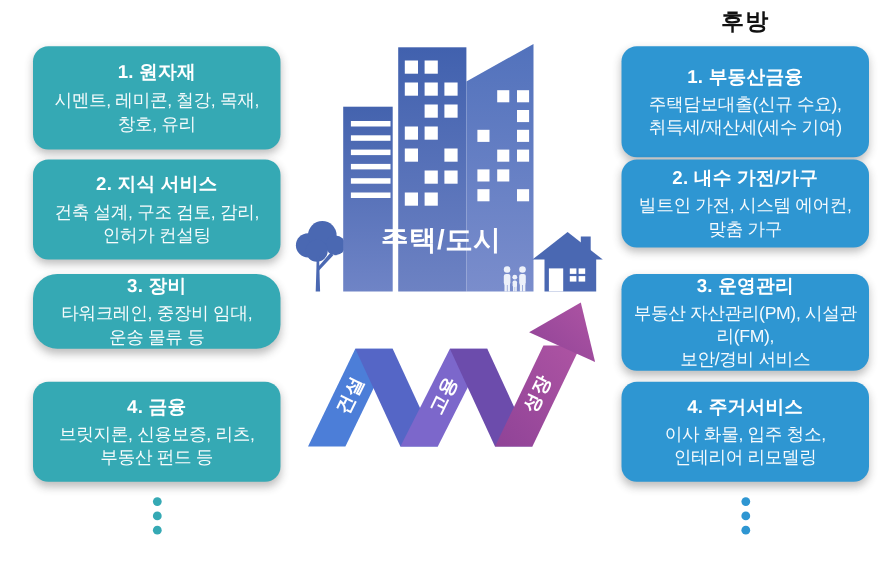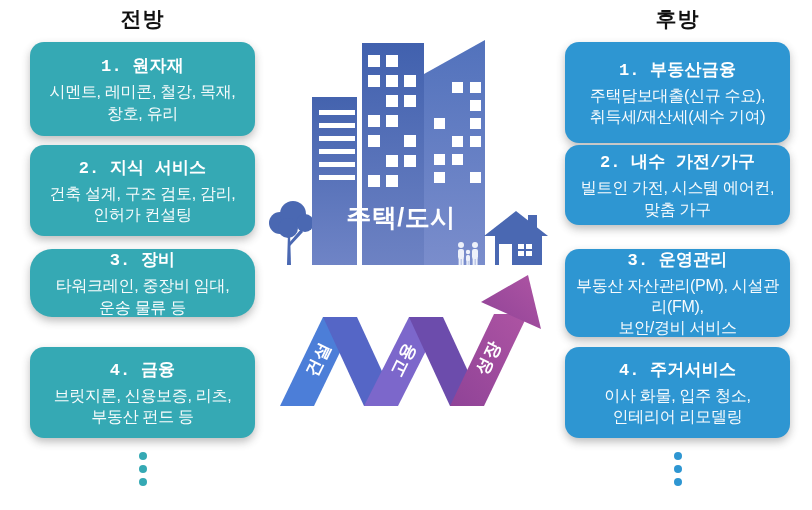--- a/index.html
+++ b/index.html
@@ -10,40 +10,39 @@
     font-size:21px;font-weight:bold;color:#111;letter-spacing:1px;}
   .col-header.left{left:30px;}
   .col-header.right{left:565px;}
 
   .box{position:absolute;width:225px;border-radius:14px;
     box-shadow:0 4px 8px rgba(40,40,40,0.30);
     display:flex;flex-direction:column;justify-content:center;align-items:center;
     text-align:center;color:#fff;padding:6px 8px;box-sizing:border-box;}
   .box.teal{background:#35A9B4;left:30px;}
   .box.blue{background:#2E96D2;left:565px;}
-  .box-title{font-size:17px;font-weight:bold;margin-bottom:4px;letter-spacing:0.2px;font-family:Liberation Mono, monospace;}
+  .box-title{font-size:17px;font-weight:bold;margin-bottom:4px;letter-spacing:0.2px;}
   .box-desc{font-size:16px;line-height:1.32;white-space:pre-line;color:rgba(255,255,255,0.96);letter-spacing:-0.3px;}
 
   .dots{position:absolute;top:452px;width:225px;display:flex;flex-direction:column;align-items:center;gap:5px;}
   .dots.left{left:30px;}
   .dots.right{left:565px;}
   .dot{width:8px;height:8px;border-radius:50%;}
   .dots.left .dot{background:#35A9B4;}
   .dots.right .dot{background:#2E96D2;}
 
   .center-art{position:absolute;left:260px;top:25px;}
   .ribbon-label{font-size:17px;font-weight:bold;fill:#ffffff;letter-spacing:1px;}
   .building-label{font-size:25px;font-weight:bold;fill:#ffffff;letter-spacing:0.5px;}
 </style>
 </head>
 <body>
 
 <div class="stage">
 
-  <div class="col-header left">전방</div>
   <div class="col-header right">후방</div>
 
   <div class="box teal" style="top:42px;height:94px;">
     <div class="box-title">1. 원자재</div>
     <div class="box-desc">시멘트, 레미콘, 철강, 목재,
 창호, 유리</div>
   </div>
   <div class="box teal" style="top:145px;height:91px;">
     <div class="box-title">2. 지식 서비스</div>
     <div class="box-desc">건축 설계, 구조 검토, 감리,

